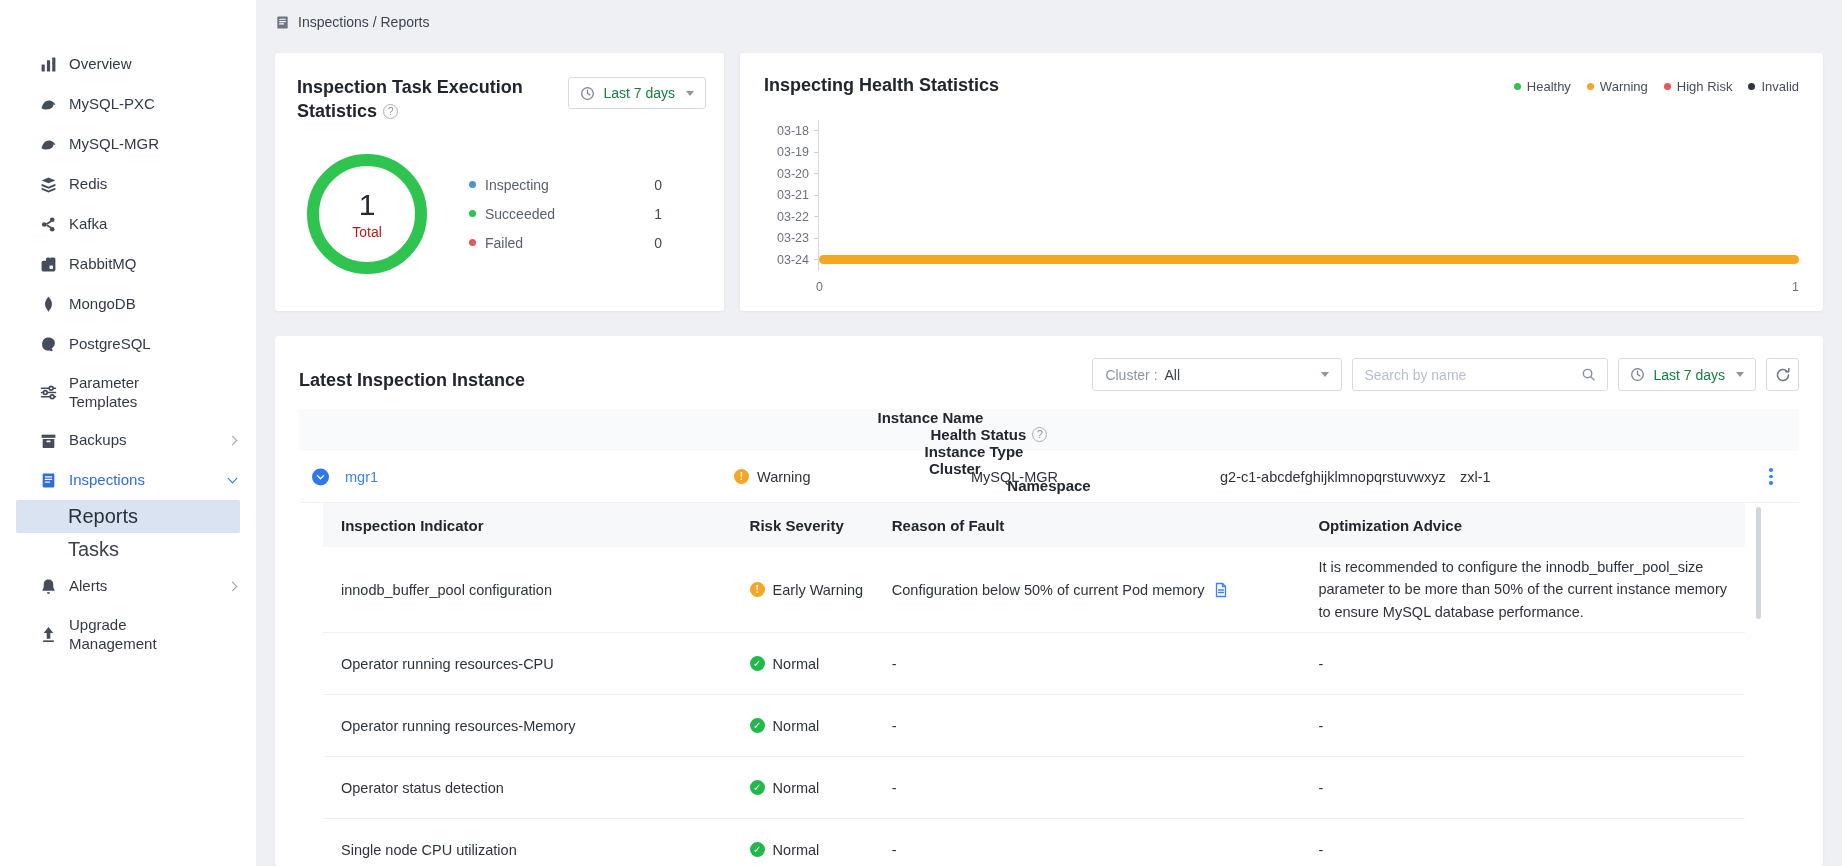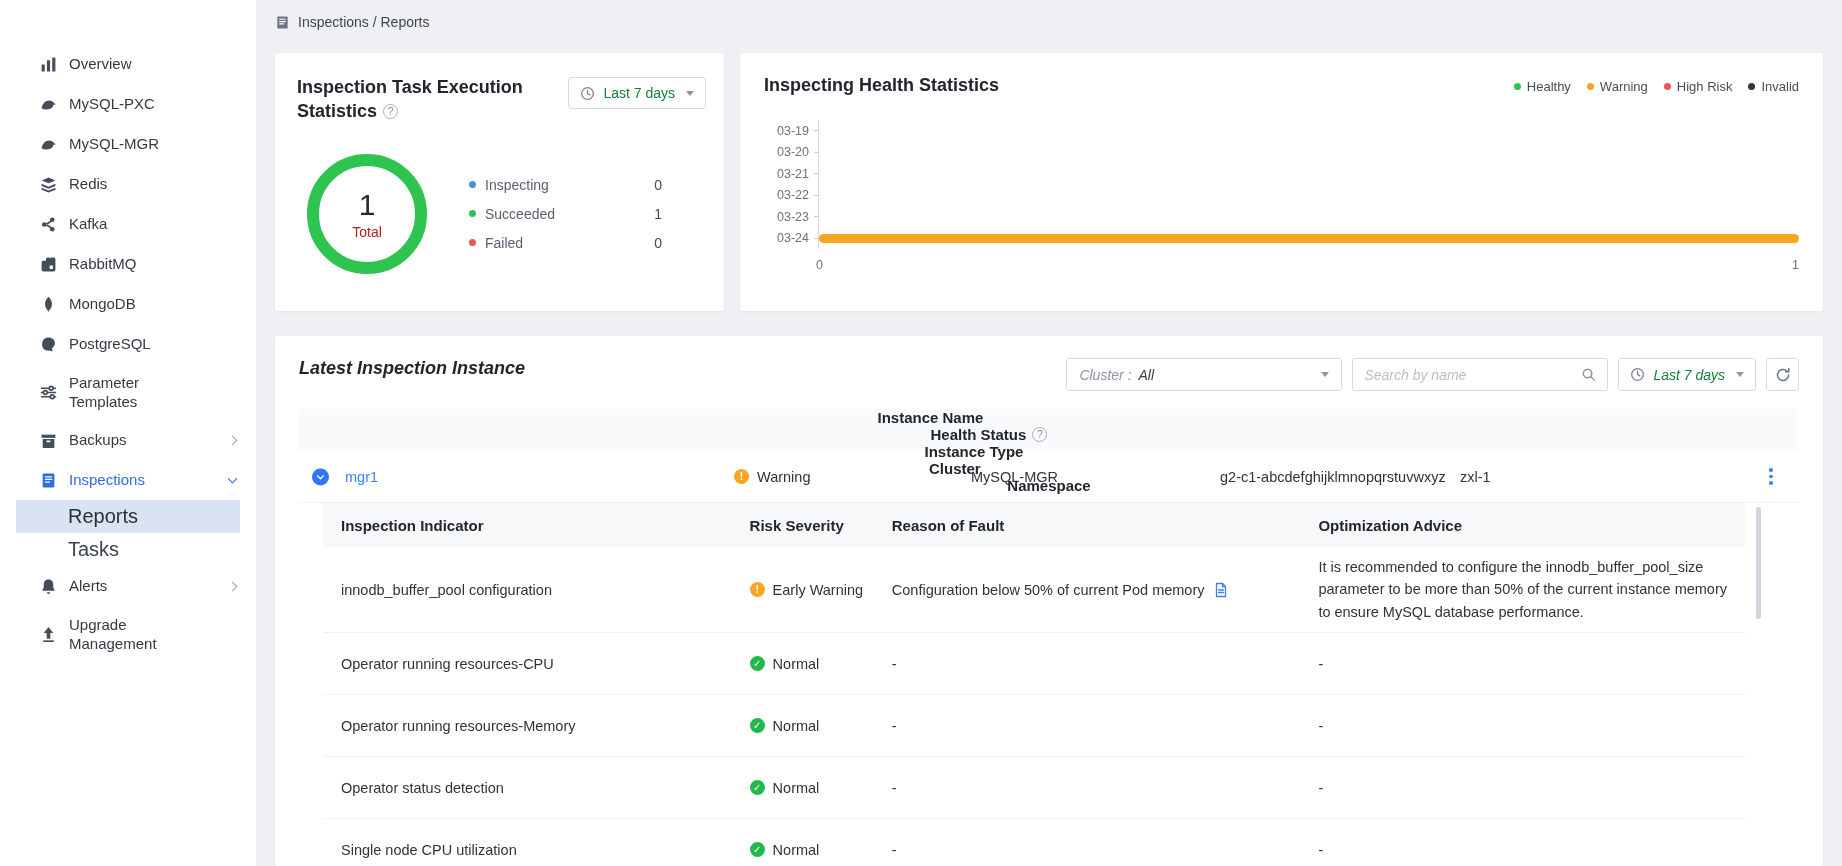--- a/index.html
+++ b/index.html
@@ -84,27 +84,27 @@
   .hrow .ylab { width: 50px; text-align: right; font-size: 12.5px; color: #6b7380; padding-right: 5px; flex-shrink: 0; }
   .hrow .tick { width: 4px; height: 1px; background: #c9d0da; flex-shrink: 0; }
   .hrow .plot { flex: 1; align-self: stretch; border-left: 1px solid #d4dae2; display: flex; align-items: center; }
   .hbar { height: 9px; border-radius: 4.5px; width: 0; }
   .hx { display: flex; margin-top: 9px; font-size: 12.5px; color: #6b7380; }
   .hx .spacer { width: 52px; flex-shrink: 0; }
   .hx .xlabels { flex: 1; display: flex; justify-content: space-between; }
 
   
   .card.instances { margin-top: 16px; flex: 1; padding: 22px 24px 0; display: flex; flex-direction: column; min-height: 0; overflow: hidden; }
-  .inst-head { display: flex; align-items: flex-start; flex-shrink: 0; font-style: italic; }
+  .inst-head { display: flex; align-items: flex-end; flex-shrink: 0; }
   .inst-controls { margin-left: auto; display: flex; align-items: center; gap: 10px; }
   .select {
     height: 33px; border: 1px solid #d7dce4; border-radius: 3px; background: #fff;
     display: flex; align-items: center; padding: 0 12px; font-size: 14px; cursor: pointer;
   }
-  .cluster-select { width: 276px; }
+  .cluster-select { width: 250px; }
   .cluster-select .sel-label { color: #8d95a2; }
   .cluster-select .sel-value { color: #3c424c; margin-left: 7px; }
   .cluster-select .caret { margin-left: auto; }
   .searchbox { width: 256px; height: 33px; border: 1px solid #d7dce4; border-radius: 3px; background: #fff; display: flex; align-items: center; padding: 0 11px; }
   .searchbox input { border: 0; outline: 0; flex: 1; font: inherit; font-size: 14px; color: #3c424c; min-width: 0; }
   .searchbox input::placeholder { color: #b9bfca; }
   .iconbtn { width: 33px; height: 33px; border: 1px solid #d7dce4; border-radius: 3px; background: #fff; display: flex; align-items: center; justify-content: center; cursor: pointer; color: #6d7582; }
 
   .table { margin-top: 18px; display: flex; flex-direction: column; min-height: 0; }
   .thead { display: flex; align-items: center; height: 42px; background: #f8fafb; font-weight: 700; font-size: 15px; color: #22272f; flex-shrink: 0; flex-direction: column; }
@@ -363,20 +363,25 @@
               <span>High Risk</span>
             </span>
           <span class="hl-item">
               <span class="hl-dot invalid"></span>
               <span>Invalid</span>
             </span>
         </div>
       </div>
       <div class="hchart">
         <div class="hrow">
+            <span class="ylab">03-18</span>
+            <span class="tick"></span>
+            <span class="plot"></span>
+          </div>
+        <div class="hrow">
             <span class="ylab">03-19</span>
             <span class="tick"></span>
             <span class="plot"></span>
           </div>
         <div class="hrow">
             <span class="ylab">03-20</span>
             <span class="tick"></span>
             <span class="plot"></span>
           </div>
         <div class="hrow">

